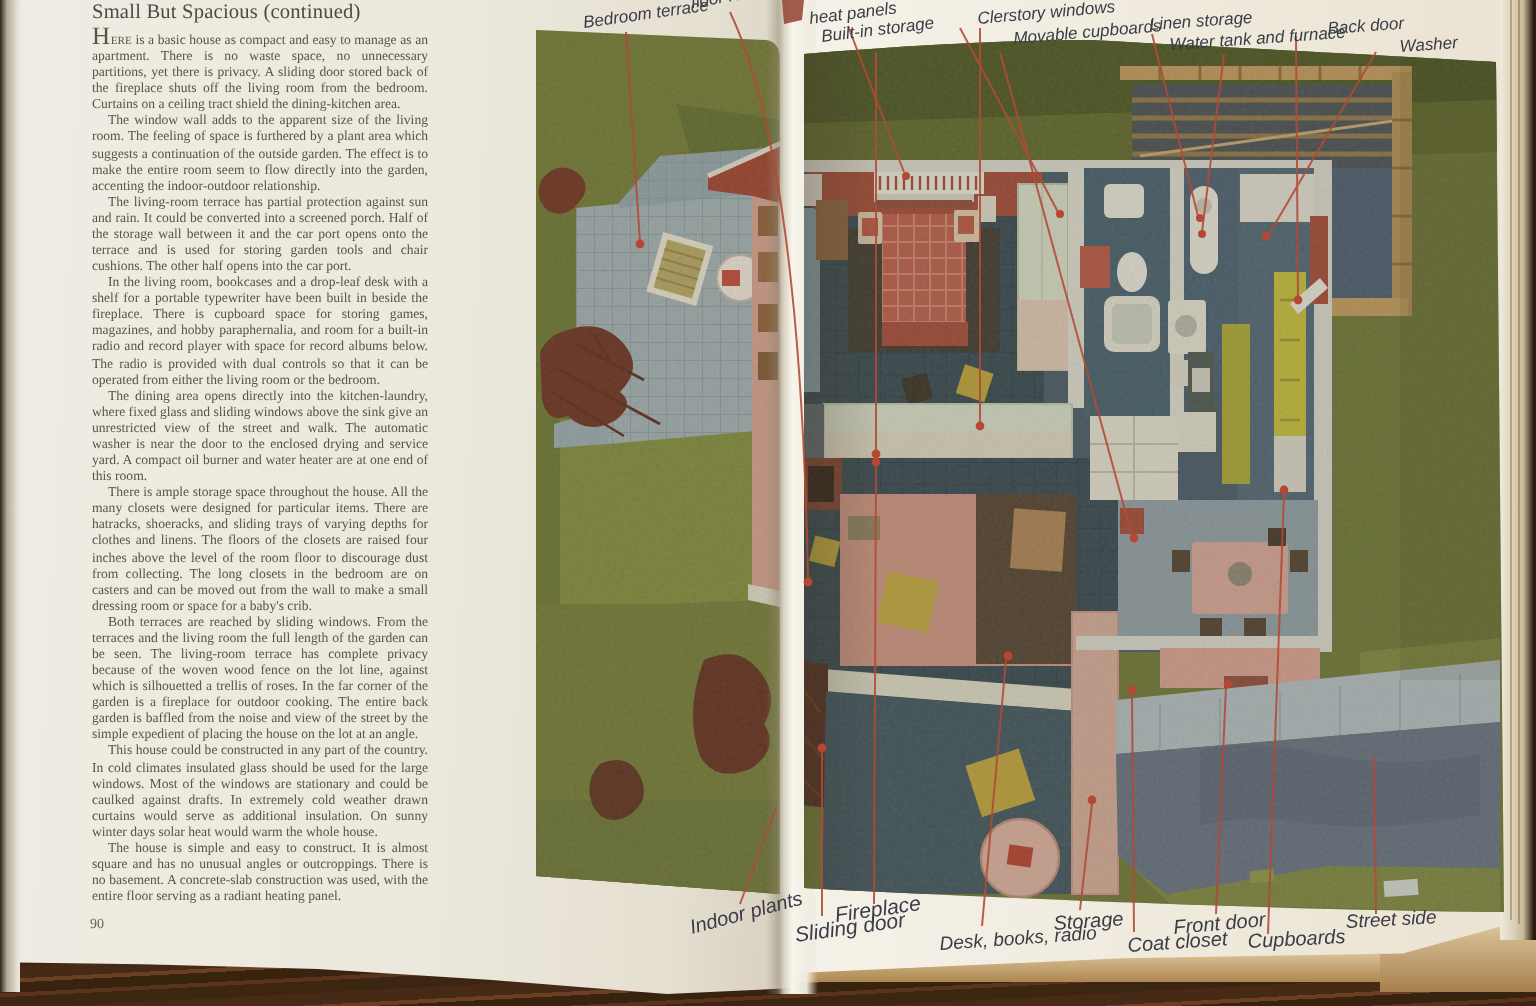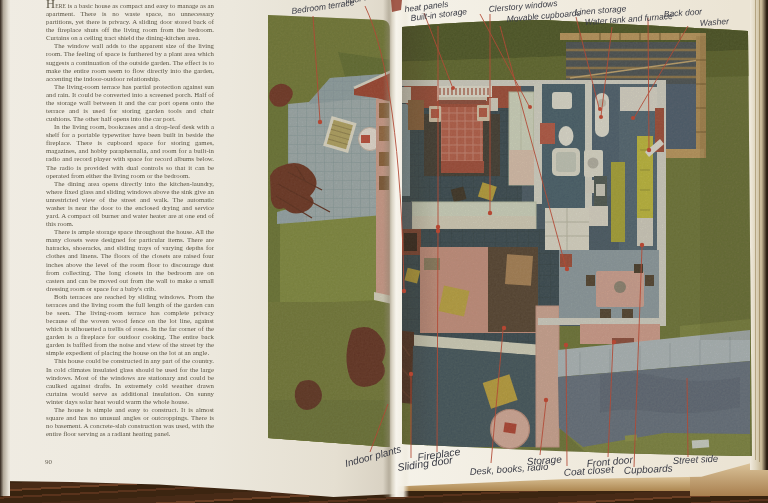--- a/index.html
+++ b/index.html
@@ -27,20 +27,21 @@
   <div class="abs" style="left:0;top:0;width:10px;height:496px;background:linear-gradient(90deg,#30241b,#b3aa9b 35%,#e9e4d9 90%)"></div>
 
   <div class="abs" style="left:396px;top:0;width:368px;height:494px;background:linear-gradient(91deg,#f5f2e9,#f1ece0 40%,#ebe4d4 90%);clip-path:polygon(0 0,100% 0,100% 93%,83% 96.5%,45% 97%,0 98.5%)"></div>
 
   <div class="abs" style="left:750px;top:0;width:18px;height:470px;background:linear-gradient(90deg,#f0eaddff,#ddd3bb 35%,#c7b795 65%,#2a1c10 93%)"></div>
   <div class="abs" style="left:755px;top:0;width:1px;height:460px;background:#b4a482"></div>
   <div class="abs" style="left:759px;top:0;width:1px;height:462px;background:#a8966f"></div>
 
   <div id="ltext">
 
+    <h1>Small But Spacious (continued)</h1>
 
     <p class="np"><span style="font-size:12.5px;line-height:6px;letter-spacing:.3px">H</span><span style="font-size:5.6px">ERE</span> is a basic house as compact and easy to manage as an apartment. There is no waste space, no unnecessary partitions, yet there is privacy. A sliding door stored back of the fireplace shuts off the living room from the bedroom. Curtains on a ceiling tract shield the dining-kitchen area.</p>
 
     <p>The window wall adds to the apparent size of the living room. The feeling of space is furthered by a plant area which suggests a continuation of the outside garden. The effect is to make the entire room seem to flow directly into the garden, accenting the indoor-outdoor relationship.</p>
 
     <p>The living-room terrace has partial protection against sun and rain. It could be converted into a screened porch. Half of the storage wall between it and the car port opens onto the terrace and is used for storing garden tools and chair cushions. The other half opens into the car port.</p>
 
     <p>In the living room, bookcases and a drop-leaf desk with a shelf for a portable typewriter have been built in beside the fireplace. There is cupboard space for storing games, magazines, and hobby paraphernalia, and room for a built-in radio and record player with space for record albums below. The radio is provided with dual controls so that it can be operated from either the living room or the bedroom.</p>
 
     <p>The dining area opens directly into the kitchen-laundry, where fixed glass and sliding windows above the sink give an unrestricted view of the street and walk. The automatic washer is near the door to the enclosed drying and service yard. A compact oil burner and water heater are at one end of this room.</p>

